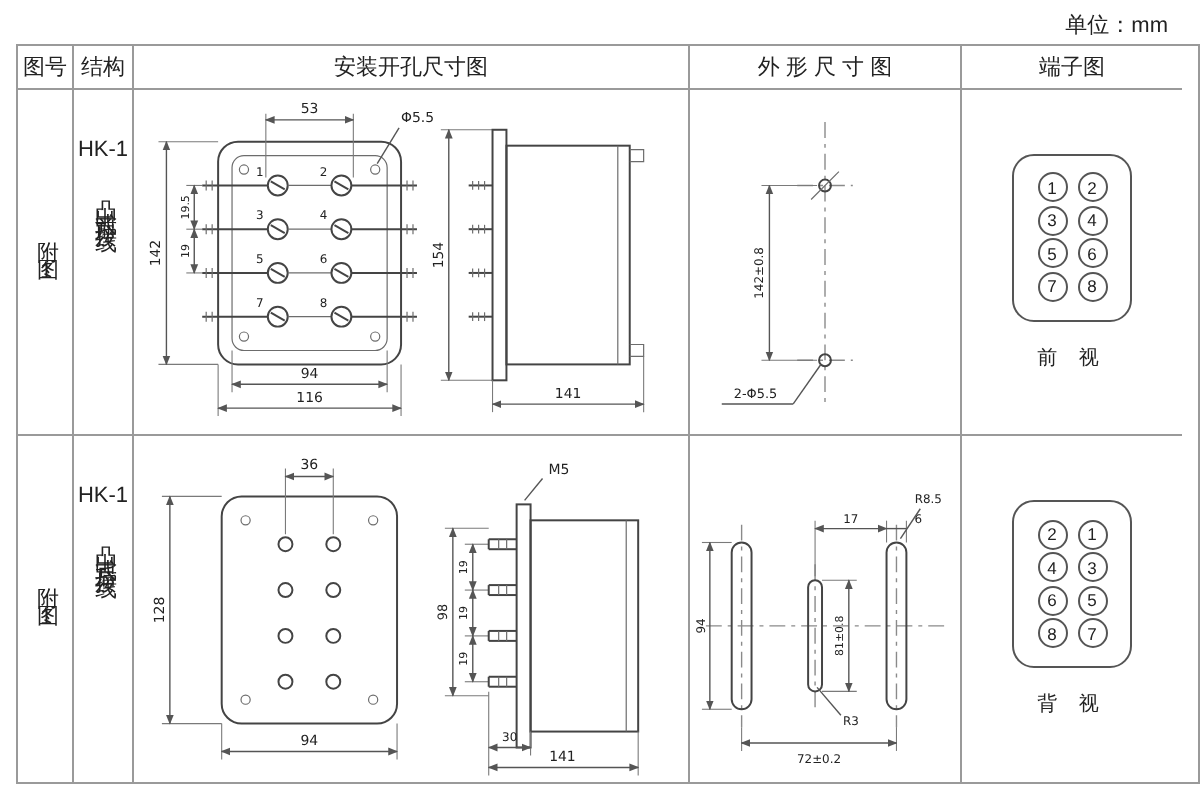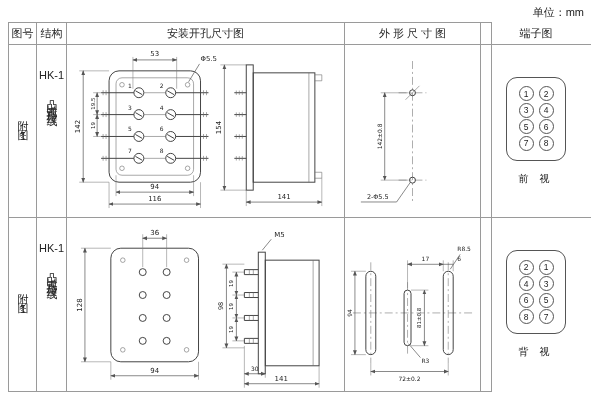--- a/index.html
+++ b/index.html
@@ -1,20 +1,20 @@
 <!DOCTYPE html>
 <html><head>
 <meta charset="utf-8">
 <style>
   * { margin:0; padding:0; box-sizing:border-box; }
   html,body { width:600px; height:400px; }
   body { background:#fff; font-family:"Liberation Sans","DejaVu Sans",sans-serif; color:#222; position:relative; }
   .page { position:absolute; inset:0; background:#fff;padding-left:21px; }
   .unit-label { position:absolute; top:5px; right:16px; font-size:11px; }
-  .spec-table { position:absolute; left:8px; top:22px; width:484px; height:370px; border:1px solid #9a9a9a;
+  .spec-table { position:absolute; left:8px; top:22px; width:592px; height:370px; border:1px solid #9a9a9a;
     display:grid; grid-template-columns:28px 30px 278px 136px 110px; grid-template-rows:22px 173px 173px; background:#fff; }
   .cell { border-right:1px solid #9a9a9a; border-bottom:1px solid #9a9a9a; position:relative; overflow:hidden; }
   .cell.last-col { border-right:none;text-align:center; }
   .cell.last-row { border-bottom:none; }
   .head { display:flex; align-items:center; justify-content:center; font-size:11px; white-space:pre; }
   .fig-cell { display:flex; align-items:center; justify-content:center; }
   .struct-cell { display:flex; flex-direction:column; align-items:center; padding-top:24px; gap:10px; }
   .model { font-size:11px; }
   .vtext { writing-mode:vertical-lr; text-orientation:upright; font-size:11px; letter-spacing:3px; }
   .vtext.wide { letter-spacing:9px; }

